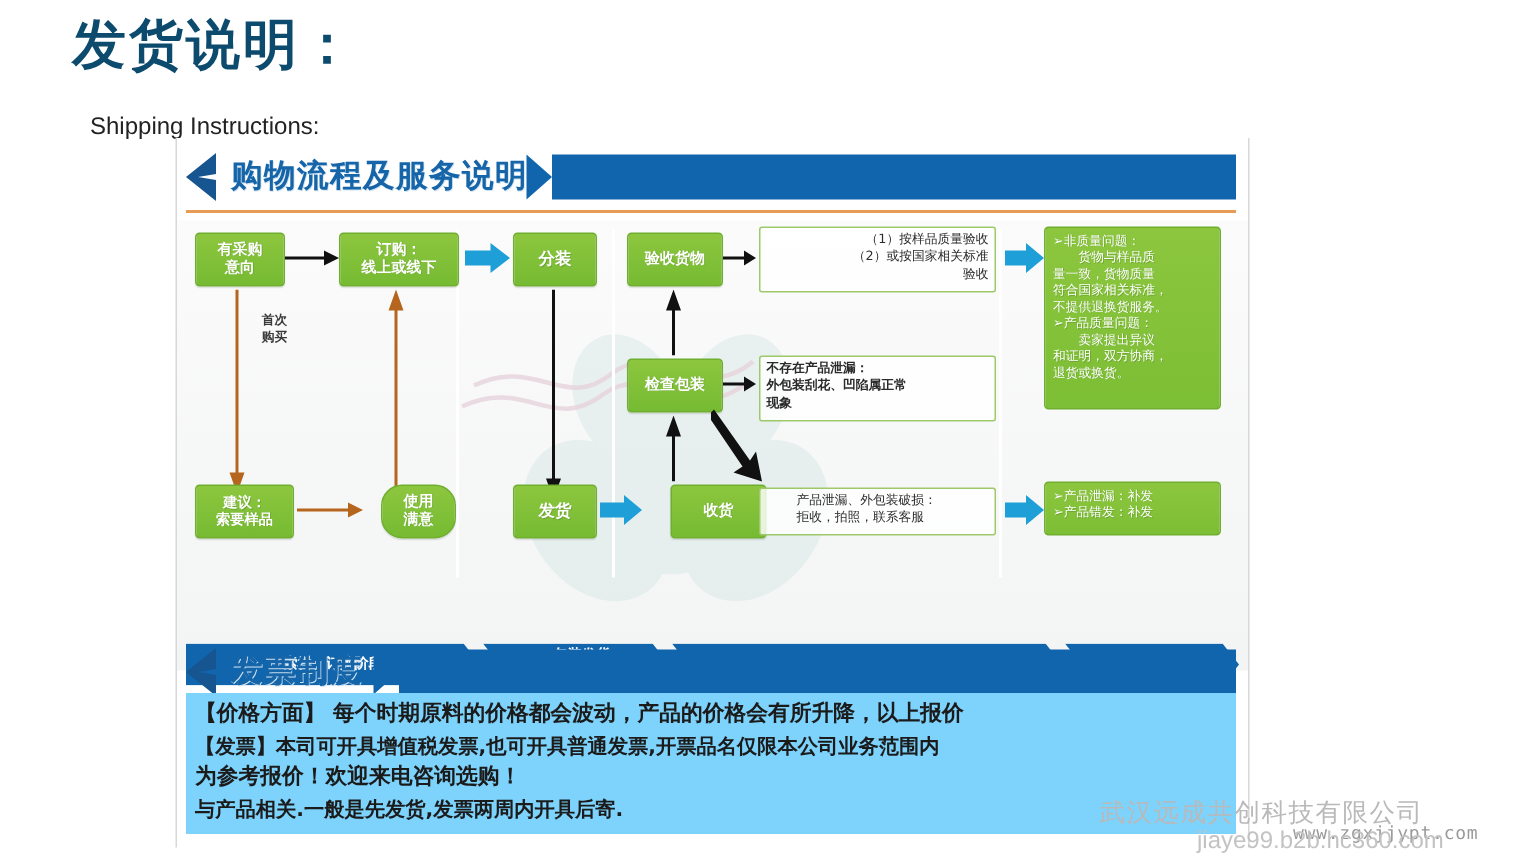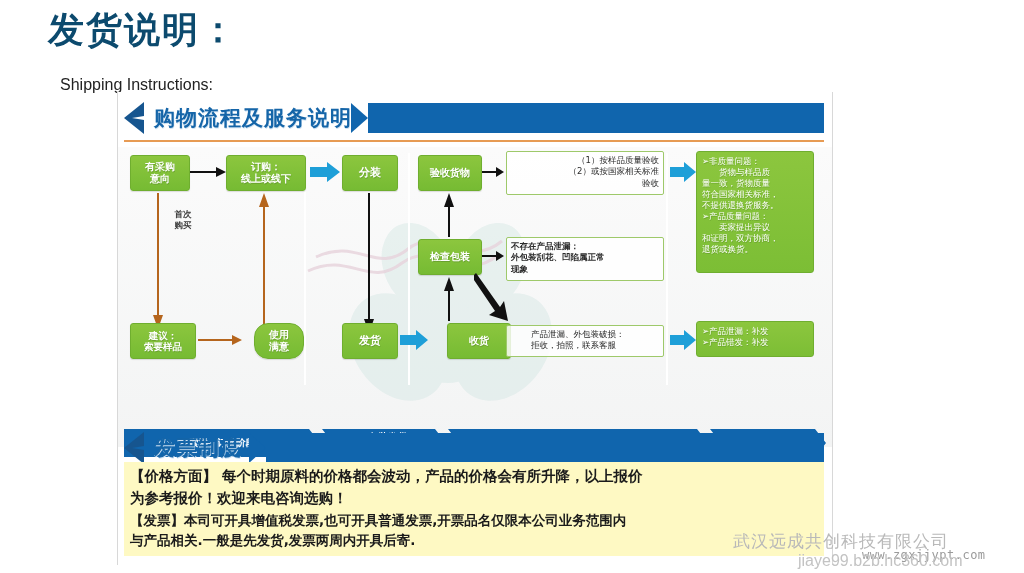--- a/index.html
+++ b/index.html
@@ -241,21 +241,21 @@
     position: absolute;
     left: 0;
     top: 330px;
     width: 714px;
   }
   .invoice-body {
     position: absolute;
     left: 6px;
     top: 40px;
     width: 700px;
-    background: #fef9c3;
+    background: #7dd3fc;
     padding: 4px 6px 6px 6px;
     box-sizing: border-box;
   }
   .invoice-line {
     font-size: 14.5px;
     font-weight: bold;
     color: #1b1b1b;
     line-height: 1.5;
     white-space: nowrap;
     font-family: "DejaVu Sans", "Liberation Sans", sans-serif;
@@ -497,22 +497,22 @@
     <div class="banner">
       <svg class="banner-chevron" viewBox="0 0 20 32">
         <polygon points="20,0 20,14 8,16 20,18 20,32 0,16" fill="#16558f"></polygon>
       </svg>
       <div class="banner-title">发票制度</div>
       <div class="banner-bar" style="left:148px; width:558px;"></div>
     </div>
 
     <div class="invoice-body">
       <div class="invoice-line">【价格方面】 每个时期原料的价格都会波动，产品的价格会有所升降，以上报价</div>
+      <div class="invoice-line" style="font-size:13.5px;">【发票】本司可开具增值税发票,也可开具普通发票,开票品名仅限本公司业务范围内</div>
       <div class="invoice-line">为参考报价！欢迎来电咨询选购！</div>
-      <div class="invoice-line" style="font-size:13.5px;">【发票】本司可开具增值税发票,也可开具普通发票,开票品名仅限本公司业务范围内</div>
       <div class="invoice-line" style="font-size:13.5px;">与产品相关.一般是先发货,发票两周内开具后寄.</div>
     </div>
   </div>
 </div>
 
 <div class="wm-company">武汉远成共创科技有限公司</div>
 <div class="wm-url1">www.zgxjjypt.com</div>
 <div class="wm-url2">jiaye99.b2b.hc360.com</div>
 
 </body></html>

